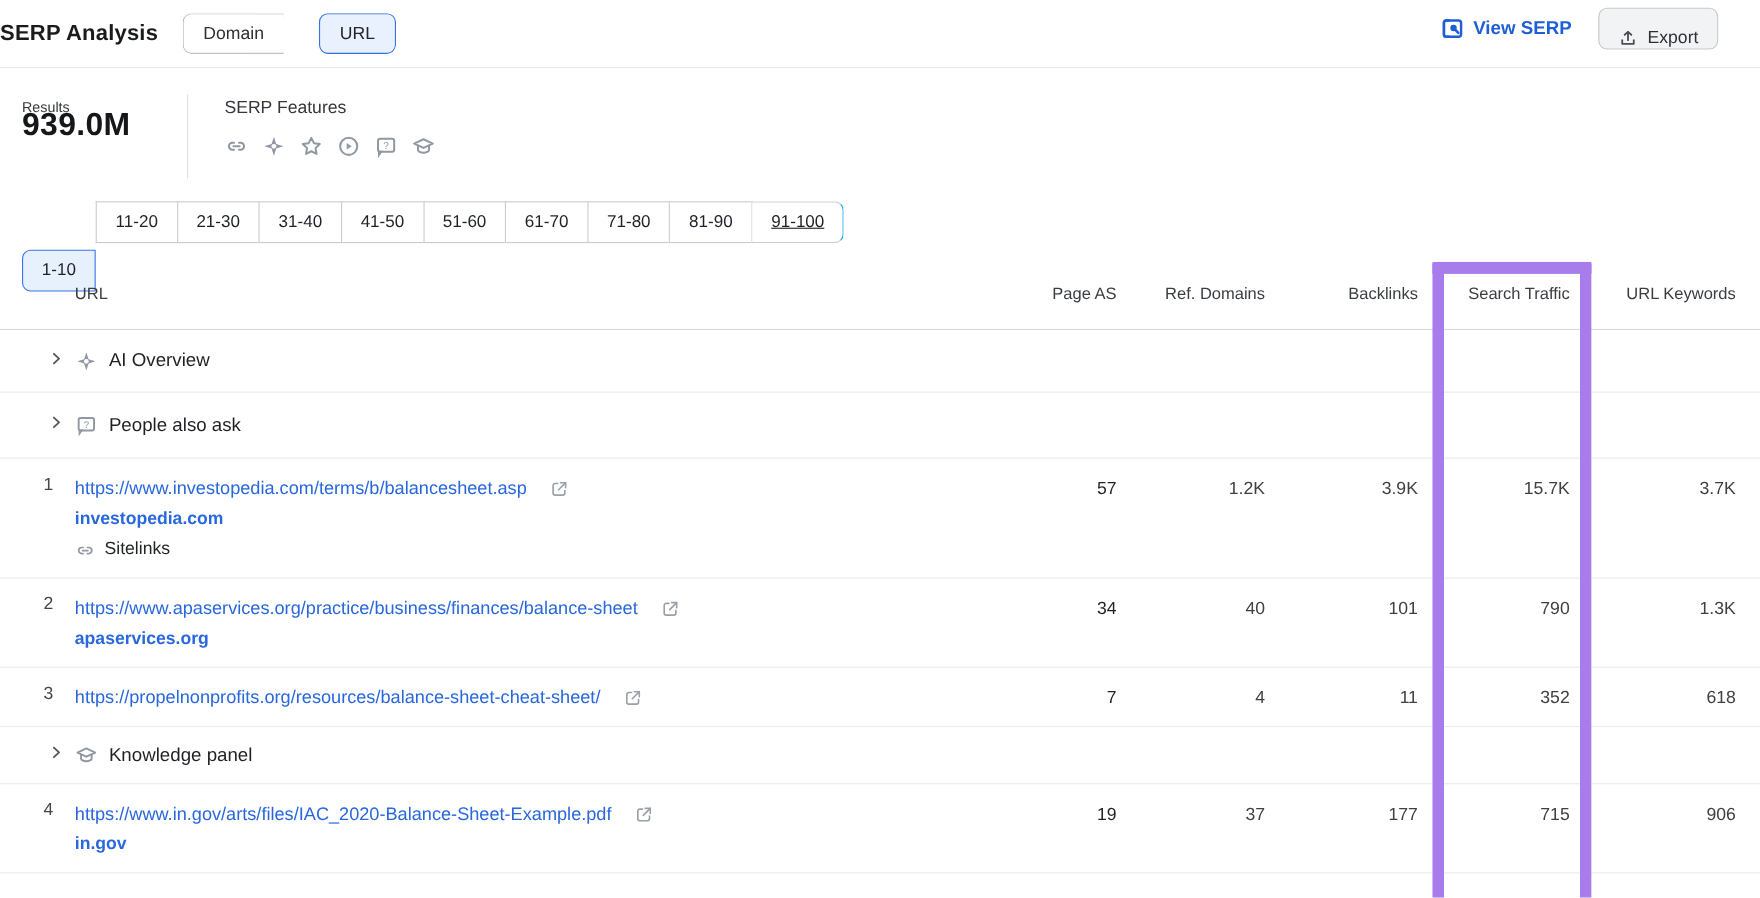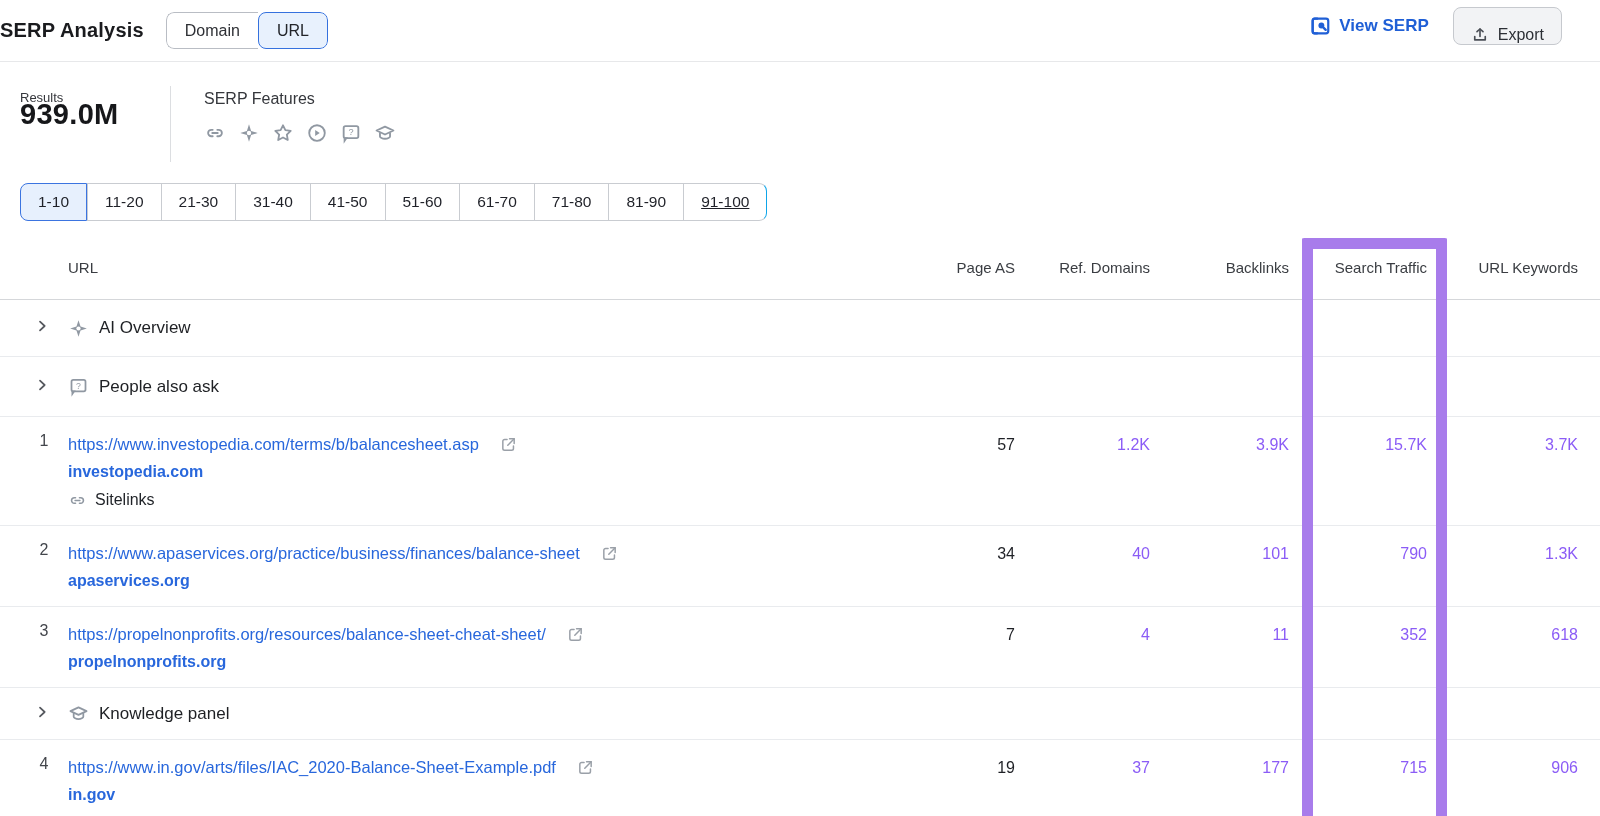--- a/index.html
+++ b/index.html
@@ -4,21 +4,21 @@
 <style>
   * { margin:0; padding:0; box-sizing:border-box; }
   html,body { width:1600px; height:816px; overflow:hidden; background:#fff;
     font-family:"Liberation Sans", sans-serif; color:#202227; }
   .page { position:relative; width:1600px; height:816px; background:#fff; }
 
   
   .topbar { position:absolute; top:0; left:0; width:100%; height:62px;
     border-bottom:1px solid #e7e8ea; display:flex; align-items:center; }
   .title { font-size:20px; font-weight:700; color:#1a1b1e; letter-spacing:.2px; }
-  .toggle { display:flex; margin-left:22px; border-radius:8px; overflow:hidden; }
+  .toggle { display:flex; margin-left:22px; border-radius:8px; overflow:hidden;gap:32px; }
   .toggle-btn { height:37px; padding:0 18px; display:flex; align-items:center; font-size:16px;
     background:#fff; border:1px solid #b9bdc4; color:#2e3035; cursor:pointer; }
   .toggle-btn.first { border-radius:8px 0 0 8px; border-right:none; }
   .toggle-btn.selected { background:#e8f1fd; border:1px solid #3571de; border-radius:8px; color:#23252a; }
   .topbar-right { position:absolute; right:38px; top:0; height:52px; display:flex; align-items:center; gap:24px; }
   .view-serp { display:flex; align-items:center; gap:8px; color:#1f5fd6; font-size:17px; font-weight:600; cursor:pointer; }
   .export-btn { display:flex; align-items:flex-end; gap:9px; height:38px; padding:0 17px;
     background:#f2f3f5; border:1px solid #c6c9ce; border-radius:8px; font-size:16px; color:#2c2f35; cursor:pointer; }
 
   
@@ -27,48 +27,48 @@
   .results-value { position:absolute; left:20px; top:36px; font-size:29px; font-weight:800; color:#16171a; letter-spacing:.3px; }
   .v-divider { position:absolute; left:170px; top:24px; width:1px; height:76px; background:#dcdee1; }
   .features-label { position:absolute; left:204px; top:28px; font-size:16px; color:#35373c; }
   .features-icons { position:absolute; left:204px; top:60px; display:flex; gap:12px; align-items:center; }
   .fi { width:22px; height:22px; color:#9098a2; }
 
   
   .pagination { position:absolute; top:183px; left:20px; display:flex; border-radius:8px; }
   .page-btn { height:38px; padding:0 17px; display:flex; align-items:center; font-size:15.5px;
     background:#fff; border:1px solid #c9ccd1; border-right:none; color:#1f2128; cursor:pointer; }
-  .page-btn:first-child { border-radius:8px 0 0 8px; }
+  .page-btn:first-child { border-radius:8px 0 0 8px;margin-top:44px; }
   .page-btn:last-child { border-radius:0 8px 8px 0; border-right:1px solid #0ea5e9;text-decoration:underline; }
   .page-btn.selected { background:#e7f0fd; border:1px solid #3b74e0; border-radius:8px 0 0 8px; }
 
   
   .table { position:absolute; top:235px; left:0; width:1600px; }
   .grid { display:grid; grid-template-columns:48px 1fr 120px 135px 139px 138px 151px;
     padding-left:20px; padding-right:22px; }
   .thead { height:65px; align-items:center; border-bottom:1px solid #d5d7da; font-size:15px; color:#3a3d42; }
   .th-num { text-align:right; }
   .trow { border-bottom:1px solid #e9ebee; }
-  .feature-row { min-height:57px; align-items:center; }
+  .feature-row { min-height:57px; align-items:center;text-align:center; }
   .result-row { padding-top:13px; padding-bottom:11px; }
   .rank { font-size:16px; color:#43464c; text-align:center; padding-top:2px; }
   .chev { width:16px; height:16px; color:#55585e; margin-left:14px; cursor:pointer; }
   .feat-cell { display:flex; align-items:center; gap:10px; }
   .feat-icon { width:21px; height:21px; color:#9098a2; flex:none; }
   .feat-label { font-size:17px; color:#1e2024; }
   .url-line { display:flex; align-items:center; gap:21px; line-height:28px;text-align:right; }
   .url-link { font-size:16.5px; color:#2867dc; text-decoration:none; cursor:pointer; }
   .ext-icon { width:17px; height:17px; color:#9aa0a8; flex:none; cursor:pointer; }
   .domain-link { font-size:16px; font-weight:700; color:#2867dc; line-height:28px; cursor:pointer; }
   .badge-line { display:flex; align-items:center; gap:8px; line-height:28px; }
   .badge-icon { width:19px; height:19px; color:#9098a2; }
   .badge-label { font-size:16px; color:#1f2227; }
   .num { font-size:16px; text-align:right; line-height:28px; padding-top:1px; }
   .num.plain { color:#1f2126; }
-  .num.link { color:#8b5cf6; cursor:pointer; }
+  .num.link { color:#404040; cursor:pointer; }
 
   
   .col-highlight { position:absolute; left:1302px; top:238px; width:145px; height:600px;
     border:11px solid #a87ceb; border-bottom:none; border-radius:2px; pointer-events:none; z-index:6; }
 </style>
 </head>
 <body>
 
 <div class="page">
 
@@ -246,21 +246,20 @@
       <div class="rank">3</div>
       <div>
         <div class="url-line">
           <a class="url-link">https://propelnonprofits.org/resources/balance-sheet-cheat-sheet/</a>
           <svg class="ext-icon" viewBox="0 0 24 24" fill="none" stroke="currentColor" stroke-width="2.1" stroke-linecap="round" stroke-linejoin="round">
             <path d="M10 5H6.5A2.5 2.5 0 0 0 4 7.5v10A2.5 2.5 0 0 0 6.5 20h10a2.5 2.5 0 0 0 2.5-2.5V14"></path>
               <path d="M13.5 4H20v6.5"></path>
               <path d="M20 4l-9 9"></path>
           </svg>
         </div>
-        <div><a class="domain-link">propelnonprofits.org</a></div>
       </div>
       <div class="num plain">7</div>
       <div class="num link">4</div>
       <div class="num link">11</div>
       <div class="num link">352</div>
       <div class="num link">618</div>
     </div>
 
     <div class="grid trow feature-row" style="min-height:52px">
       <div><svg class="chev" viewBox="0 0 24 24" fill="none" stroke="currentColor" stroke-width="2.6" stroke-linecap="round" stroke-linejoin="round">

